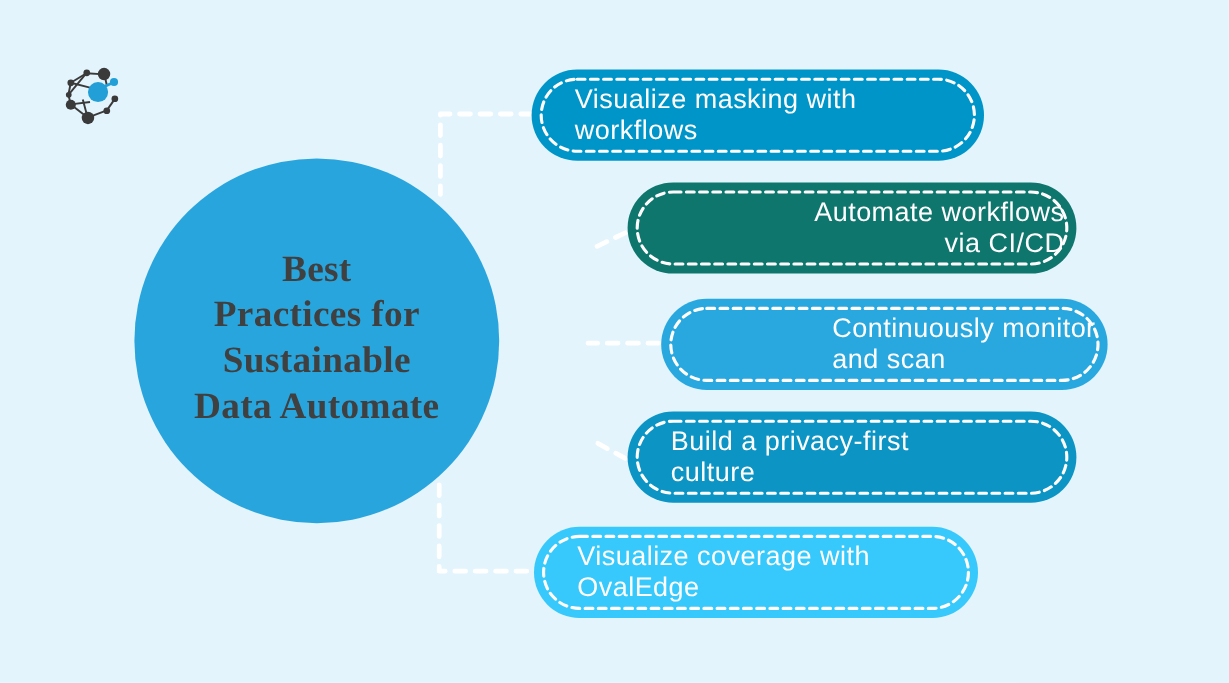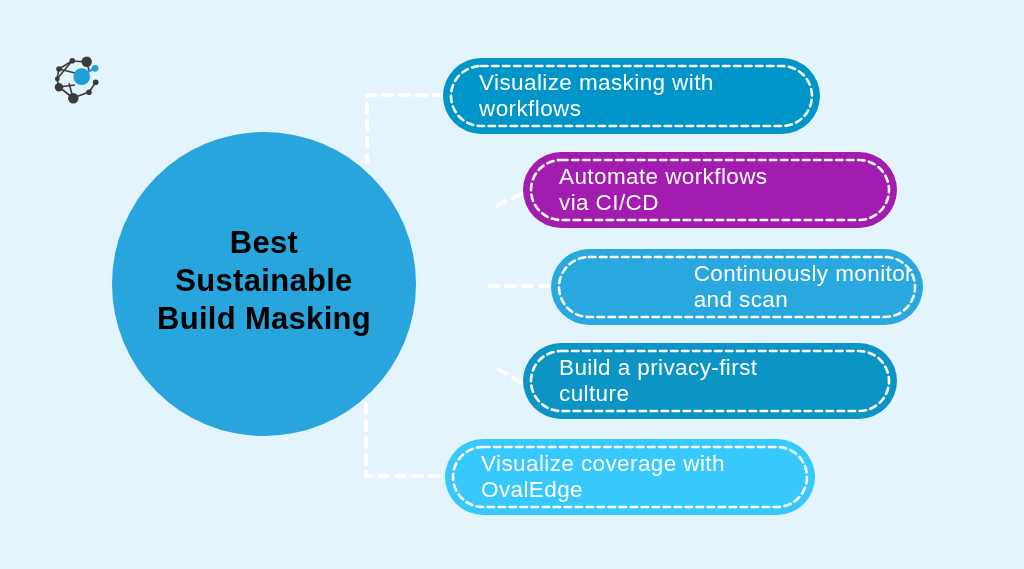--- a/index.html
+++ b/index.html
@@ -9,22 +9,22 @@
     width:1024px;height:569px;
     overflow:hidden;
   }
   .logo{position:absolute;left:45px;top:45px;width:70px;height:70px;}
   .hub{
     position:absolute;left:112px;top:132px;width:304px;height:304px;
     border-radius:50%;
     display:flex;flex-direction:column;align-items:center;justify-content:center;
   }
   .hub-title{
-    color:#000000;font-weight:bold;font-size:31px;line-height:38px;
-    text-align:center;letter-spacing:0.3px;padding-bottom:6px;
+    color:#404040;font-weight:bold;font-size:31px;line-height:38px;
+    text-align:center;letter-spacing:0.3px;padding-bottom:6px;font-family:Liberation Serif, serif;
   }
   .pill{
     position:absolute;height:76px;border-radius:38px;
     display:flex;flex-direction:column;justify-content:center;
   }
   .pill .dash-border{position:absolute;left:0;top:0;width:100%;height:100%;pointer-events:none;}
   .pill .dash-border rect{
     fill:none;stroke:#ffffff;stroke-width:2.6;stroke-dasharray:6.5 4.5;stroke-linecap:round;
     x:8px;y:8px;width:calc(100% - 16px);height:calc(100% - 16px);rx:30px;
   }
@@ -81,36 +81,37 @@
     <polyline points="443,95 367,95 367,162"></polyline>
     <polyline points="521,194 492,208"></polyline>
     <polyline points="549,286 490,286"></polyline>
     <polyline points="521,382 492,366"></polyline>
     <polyline points="366,404 366,476 443,476"></polyline>
   </svg>
 
   <div class="hub" style="background-color: rgb(41, 165, 222);">
     <div class="hub-title">
       <div>Best</div>
+      <div>Practices for</div>
       <div>Sustainable</div>
-      <div>Build Masking</div>
+      <div>Data Automate</div>
     </div>
   </div>
 
   <div class="pill p1" style="background-color: rgb(0, 149, 200);">
     <svg class="dash-border">
         <rect></rect>
       </svg>
     <div class="pill-label">
       <div>Visualize masking with</div>
       <div>workflows</div>
     </div>
   </div>
 
-  <div class="pill p2" style="background-color: #a21caf;">
+  <div class="pill p2" style="background-color: #0f766e; text-align: right;">
     <svg class="dash-border">
         <rect></rect>
       </svg>
     <div class="pill-label">
       <div>Automate workflows</div>
       <div>via CI/CD</div>
     </div>
   </div>
 
   <div class="pill p3" style="background-color: rgb(41, 168, 224); align-items: flex-end;">

